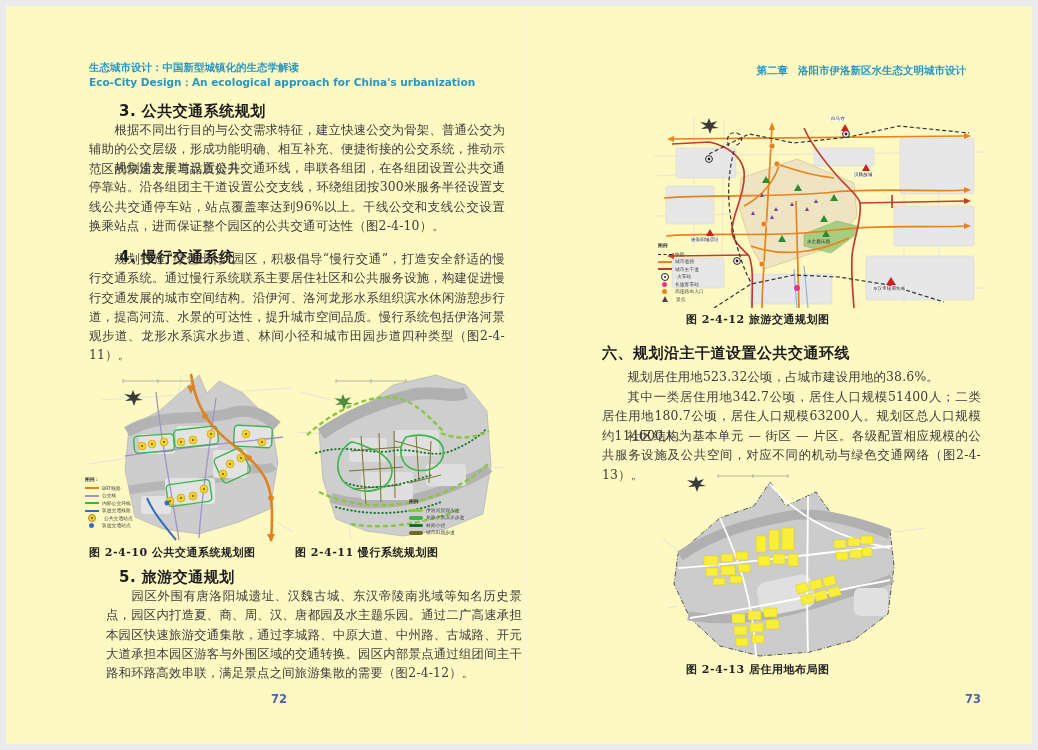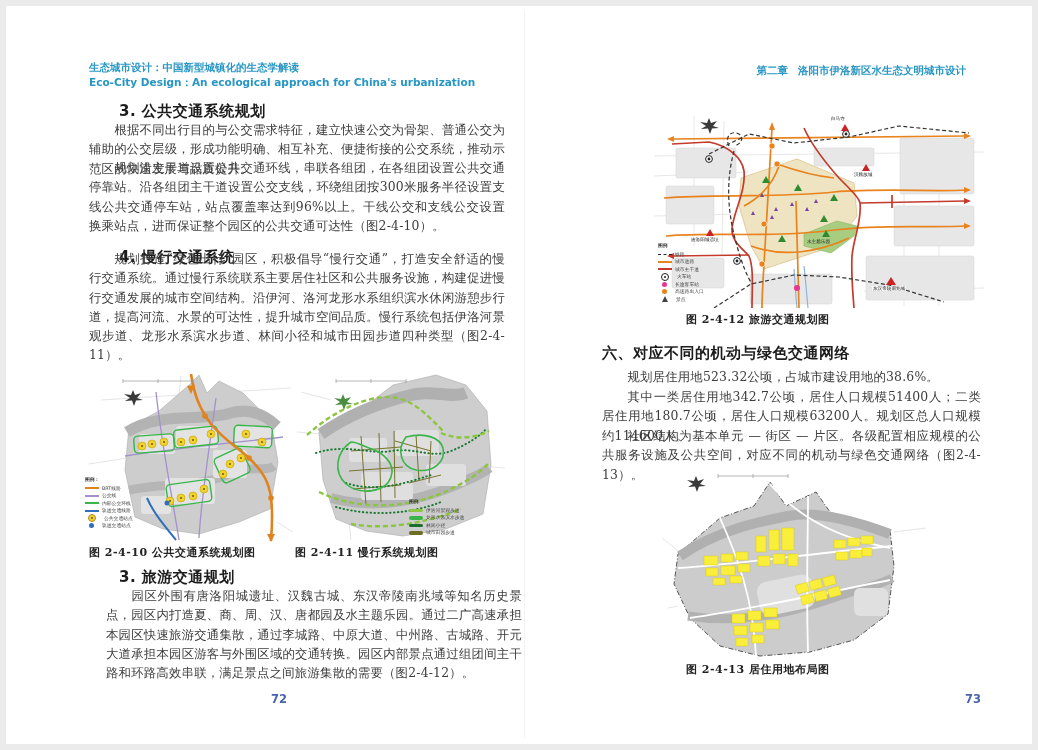--- a/index.html
+++ b/index.html
@@ -1,17 +1,17 @@
 <!DOCTYPE html>
 <html><head>
 <meta charset="utf-8">
 <style>
   html,body{margin:0;padding:0;}
   body{background:#e4e4e4;font-family:"DejaVu Sans","Liberation Sans",sans-serif;}
-  .spread{position:absolute;top:0;left:0;width:1038px;height:750px;background:#ffffff;
+  .spread{position:absolute;top:0;left:0;width:1038px;height:750px;background:#fef9c3;
           border:6px solid #ebebeb;box-sizing:border-box;overflow:hidden;}
   .gutter{position:absolute;top:6px;bottom:6px;left:518px;width:1px;background:#f2f2f2;}
 
   
   .hdr{position:absolute;font-weight:bold;color:#2796c4;}
   .hdr-left{left:83px;top:54px;width:430px;font-size:10.5px;line-height:15px;}
   .hdr-right{left:560px;top:58px;width:400px;font-size:10.5px;text-align:right;}
   .hdr-right .chap{margin-right:10px;}
 
   
@@ -258,21 +258,21 @@
       <div class="lg-row">
           <span class="sw sw-bar" style="background:#6b6e23"></span>
           <span>城市田园步道</span>
         </div>
     </div>
   </div>
 
   <div class="caption" style="left:83px;top:539px;">图 2-4-10  公共交通系统规划图</div>
   <div class="caption" style="left:289px;top:539px;">图 2-4-11  慢行系统规划图</div>
 
-  <div class="h-num" style="left:113px;top:562px;">3.  旅游交通规划</div>
+  <div class="h-num" style="left:113px;top:562px;">5.  旅游交通规划</div>
   <p class="para col-l" style="top:580px;margin-left:17px;">园区外围有唐洛阳城遗址、汉魏古城、东汉帝陵南兆域等知名历史景点，园区内打造夏、商、周、汉、唐都园及水主题乐园。通过二广高速承担本园区快速旅游交通集散，通过李城路、中原大道、中州路、古城路、开元大道承担本园区游客与外围区域的交通转换。园区内部景点通过组团间主干路和环路高效串联，满足景点之间旅游集散的需要（图2-4-12）。</p>
 
   <div class="pageno" style="left:83px;top:686px;width:380px;">72</div>
 
   <div class="hdr hdr-right">
     <span class="chap">第二章</span><span>洛阳市伊洛新区水生态文明城市设计</span>
   </div>
 
   <div class="figure" style="left:648px;top:100px;width:332px;height:202px;">
     <svg viewBox="0 0 332 202" width="332" height="202">
@@ -410,21 +410,21 @@
           <span>高速路出入口</span>
         </div>
       <div class="lg-row">
           <span class="sw sw-tri"></span>
           <span>景点</span>
         </div>
     </div>
   </div>
   <div class="caption" style="left:680px;top:306px;">图 2-4-12  旅游交通规划图</div>
 
-  <div class="h-num" style="left:596px;top:338px;">六、对应不同的机动与绿色交通网络</div>
+  <div class="h-num" style="left:596px;top:338px;">六、规划沿主干道设置公共交通环线</div>
   <p class="para col-r" style="top:361px;">规划居住用地523.32公顷，占城市建设用地的38.6%。</p>
   <p class="para col-r" style="top:381px;">其中一类居住用地342.7公顷，居住人口规模51400人；二类居住用地180.7公顷，居住人口规模63200人。规划区总人口规模约114600人。</p>
   <p class="para col-r" style="top:420px;">社区结构为基本单元 — 街区 — 片区。各级配置相应规模的公共服务设施及公共空间，对应不同的机动与绿色交通网络（图2-4-13）。</p>
 
   <div class="figure" style="left:652px;top:462px;width:300px;height:192px;">
     <svg viewBox="0 0 300 192" width="300" height="192">
       <g stroke="#dedede" stroke-width="0.8" fill="none">
         <path d="M4,70 L24,86"></path>
           <path d="M236,64 L268,60"></path>
           <path d="M100,191 L104,176"></path>

